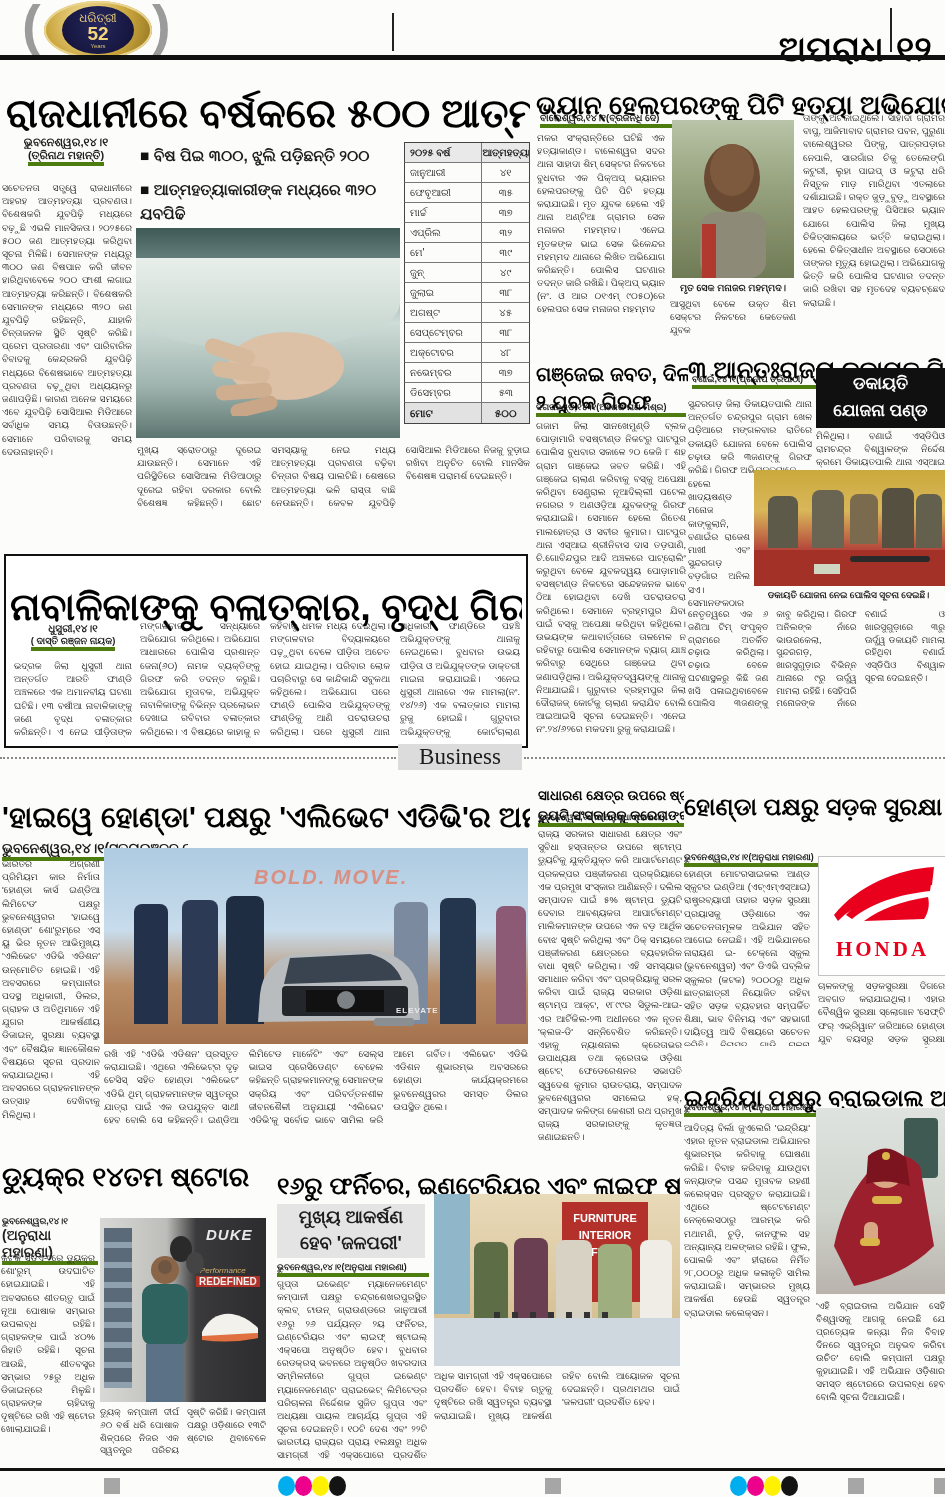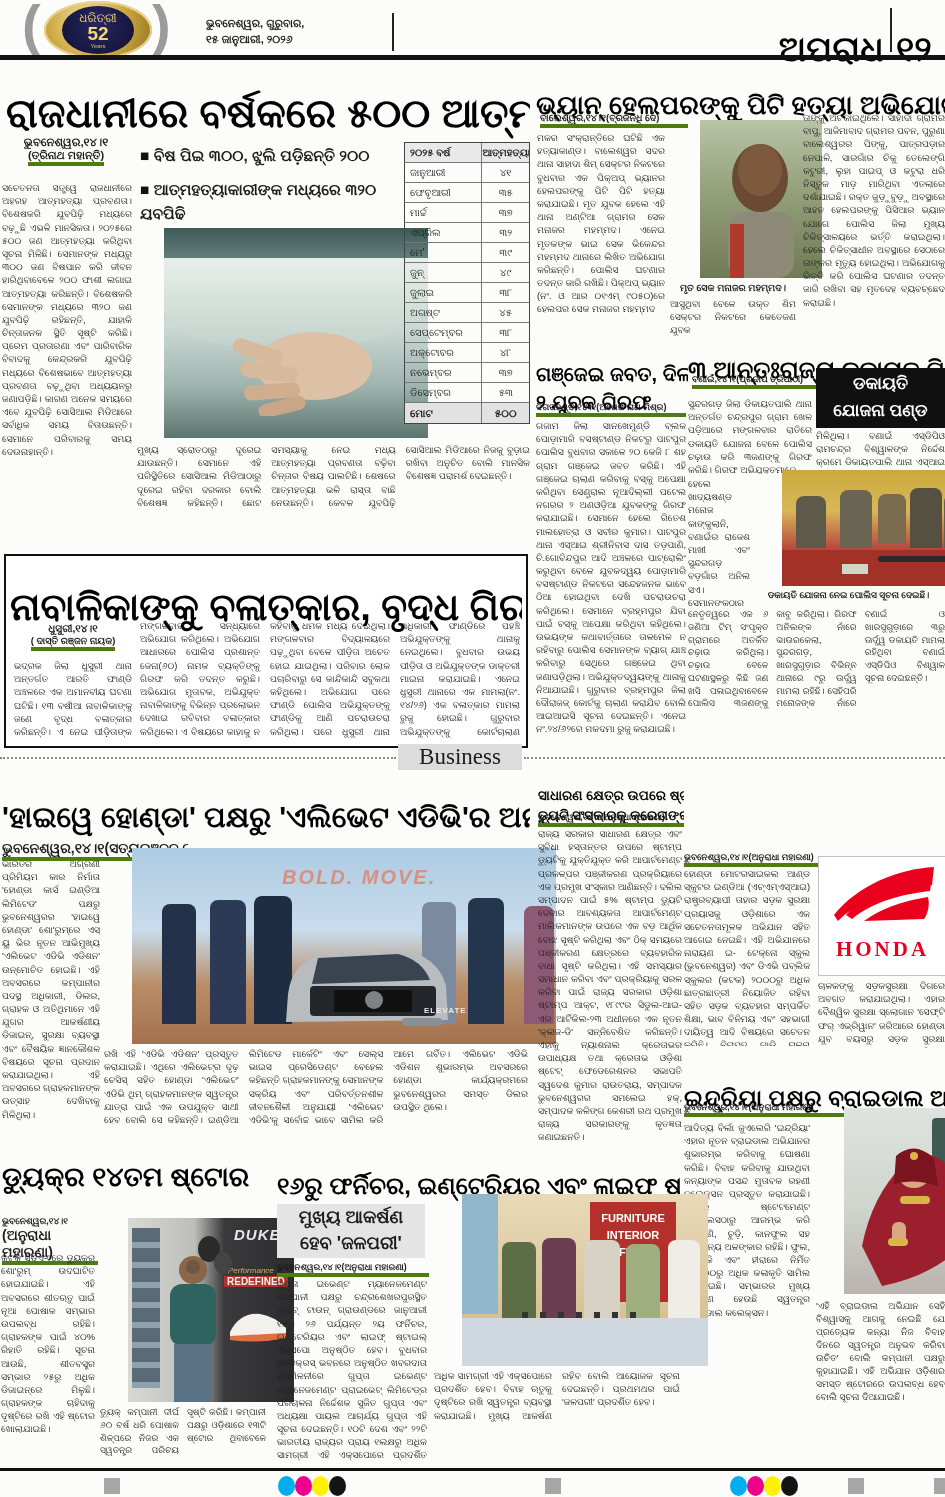--- a/index.html
+++ b/index.html
@@ -6,21 +6,21 @@
   #page{position:relative;width:945px;height:1497px;background:#fcfcfa;overflow:hidden;
         font-family:"Liberation Sans","DejaVu Sans",sans-serif;color:#1c1c1c;}
   .abs{position:absolute;}
   .hd{font-weight:bold;color:#000;overflow:hidden;margin-top:20px;}
   .t{font-size:9.3px;line-height:1.42;text-align:justify;overflow:hidden;color:#222;}
   .bl{font-weight:bold;overflow:hidden;}
   .u{border-bottom:4px solid #4d7c0f;}
   .cap{font-weight:bold;text-align:center;overflow:hidden;}
   .rule{background:#111;}
   .dot{border-top:2px dotted #888;height:0;}
-  .photo{overflow:hidden;margin-left:28px;}
+  .photo{overflow:hidden;}
   .tblrow{display:flex;border-left:1.4px solid #444;border-right:1.4px solid #444;border-bottom:1px solid #777;}
   .tblrow>span{display:block;overflow:hidden;white-space:nowrap;}
   .c1{width:72px;padding:4px 0 3px 5px;border-right:1px solid #777;font-size:10px;}
   .c2{width:47px;padding:4px 0 3px 0;text-align:center;font-size:10px;}
   .serif{font-family:"Liberation Serif","DejaVu Serif",serif;}
   .blackbox{background:#101010;color:#fff;text-align:center;font-weight:bold;overflow:hidden;}
   .sq{width:16px;height:16px;background:#a6a6a6;position:absolute;top:2px;}
   .cdot{width:17px;height:20px;border-radius:50%;position:absolute;top:0;}
   .fig{position:absolute;border-radius:8px 8px 0 0;}
 </style>
@@ -32,24 +32,20 @@
   <div class="abs" style="left:0;top:0;width:945px;height:60px;">
     <span class="abs" style="left:22px;top:-8px;font-size:56px;color:#9b9b9b;font-weight:bold;">(</span>
     <div class="abs" style="left:44px;top:1px;width:108px;height:58px;border-radius:50%;background:radial-gradient(circle at 40% 35%, #f7e3a1, #caa53d 55%, #8a6d1e);box-shadow:0 0 0 2px #e9d58f inset;">
       <div class="abs" style="left:18px;top:5px;width:72px;height:48px;border-radius:50%;background:radial-gradient(circle at 50% 35%, #27275e, #101034);text-align:center;">
         <div style="color:#f3d77c;font-size:12px;font-weight:normal;padding-top:5px;overflow:hidden;white-space:nowrap;">ଧରିତ୍ରୀ</div>
         <div style="color:#f3d77c;font-size:19px;font-weight:bold;line-height:18px;">52</div>
         <div style="color:#d8c070;font-size:6px;">Years</div>
       </div>
     </div>
     <span class="abs" style="left:152px;top:-8px;font-size:56px;color:#9b9b9b;font-weight:bold;">)</span>
-    <div class="abs" style="left:206px;top:15px;width:182px;height:34px;font-size:11px;font-weight:bold;line-height:16px;overflow:hidden;">
-      <div>ଭୁବନେଶ୍ୱର, ଗୁରୁବାର,</div>
-      <div>୧୫ ଜାନୁଆରୀ, ୨୦୨୬</div>
-    </div>
     <div class="abs" style="left:392px;top:13px;width:1.5px;height:38px;background:#222;"></div>
     <div class="abs hd" style="left:752px;top:8px;width:132px;height:42px;font-size:35px;line-height:42px;text-align:right;">ଅପରାଧ</div>
     <div class="abs" style="left:890px;top:8px;width:1.5px;height:44px;background:#222;"></div>
     <div class="abs hd" style="left:896px;top:8px;width:46px;height:42px;font-size:35px;line-height:42px;">୧୨</div>
   </div>
   <div class="abs rule" style="left:0;top:55px;width:945px;height:5px;"></div>
 
   <div class="abs hd" style="left:6px;top:64px;width:524px;height:60px;font-size:40px;line-height:58px;white-space:nowrap;">ରାଜଧାନୀରେ ବର୍ଷକରେ ୫୦୦ ଆତ୍ମହତ୍ୟା</div>
   <div class="abs" style="left:0;top:136px;width:132px;text-align:center;overflow:hidden;">
     <div class="bl" style="font-size:11.5px;">ଭୁବନେଶ୍ୱର,୧୪।୧</div>
@@ -215,20 +211,21 @@
   <div class="abs t" style="left:104px;top:1048px;width:424px;height:92px;column-count:3;column-gap:10px;">ରଖି ଏହି 'ଏଡିଭି ଏଡିଶନ' ପ୍ରସ୍ତୁତ କରାଯାଇଛି। ଏଥିରେ ଏଲିଭେଟ୍‌ର ଦୃଢ଼ ଚେସିସ୍ ସହିତ ହୋଣ୍ଡା 'ଏଲିଭେଟ' ଏଡିଭି ଥିମ୍ ଗ୍ରାହକମାନଙ୍କ ସ୍ୱତନ୍ତ୍ର ଯାତ୍ରା ପାଇଁ ଏକ ଉପଯୁକ୍ତ ସାଥୀ ହେବ ବୋଲି ସେ କହିଛନ୍ତି। ଇଣ୍ଡିଆ ଲିମିଟେଡ ମାର୍କେଟିଂ ଏବଂ ସେଲ୍ସ ଭାଇସ ପ୍ରେସିଡେଣ୍ଟ ବେହେଲ କହିଛନ୍ତି ଗ୍ରାହକମାନଙ୍କୁ ସେମାନଙ୍କ ସକ୍ରିୟ ଏବଂ ପରିବର୍ତ୍ତନଶୀଳ ଜୀବନଶୈଳୀ ଅନୁଯାୟୀ 'ଏଲିଭେଟ ଏଡିଭି'କୁ ସର୍ବୋଚ୍ଚ ଭାବେ ସାମିଲ କରି ଆମେ ଗର୍ବିତ। ଏଲିଭେଟ ଏଡିଭି ଏଡିଶନ ଶୁଭାରମ୍ଭ ଅବସରରେ ହୋଣ୍ଡା କାର୍ଯ୍ୟକ୍ରମରେ ଭୁବନେଶ୍ୱରର ସମସ୍ତ ଡିଲର ଉପସ୍ଥିତ ଥିଲେ।</div>
 
   <div class="abs hd" style="left:538px;top:766px;width:146px;height:44px;font-size:13.5px;line-height:20px;">
     <div style="white-space:nowrap;overflow:hidden;">ସାଧାରଣ କ୍ଷେତ୍ର ଉପରେ ଷ୍ଟାମ୍ପ</div>
     <div style="white-space:nowrap;overflow:hidden;">ଡ୍ୟୁଟି ସଂସ୍କାରକୁ କ୍ରେତାଙ୍କର ସ୍ୱାଗତ</div>
   </div>
   <div class="abs bl u" style="left:538px;top:812px;width:146px;font-size:8.6px;white-space:nowrap;">ଭୁବନେଶ୍ୱର,୧୪।୧(ଅନୁରାଧା ମହାରଣା)</div>
   <div class="abs t" style="left:538px;top:828px;width:144px;height:312px;">ରାଜ୍ୟ ସରକାର ସାଧାରଣ କ୍ଷେତ୍ର ଏବଂ ସୁବିଧା ହସ୍ତାନ୍ତର ଉପରେ ଷ୍ଟାମ୍ପ ଡ୍ୟୁଟିକୁ ଯୁକ୍ତିଯୁକ୍ତ କରି ଆପାର୍ଟମେଣ୍ଟ ପ୍ରକଳ୍ପର ପଞ୍ଜୀକରଣ ପ୍ରକ୍ରିୟାରେ ଏକ ପ୍ରମୁଖ ସଂସ୍କାର ଆଣିଛନ୍ତି। ଦଲିଲ ସମ୍ପାଦନ ପାଇଁ ୫% ଷ୍ଟାମ୍ପ ଡ୍ୟୁଟି ଦେବାର ଆବଶ୍ୟକତା ଆପାର୍ଟମେଣ୍ଟ ମାଲିକମାନଙ୍କ ଉପରେ ଏକ ବଡ଼ ଆର୍ଥିକ ବୋଝ ସୃଷ୍ଟି କରିଥିଲା ଏବଂ ଠିକ୍ ସମୟରେ ପଞ୍ଜୀକରଣ କ୍ଷେତ୍ରରେ ବ୍ୟବହାରିକ ବାଧା ସୃଷ୍ଟି କରିଥିଲା। ଏହି ସମସ୍ୟାର ସମାଧାନ କରିବା ଏବଂ ପ୍ରକ୍ରିୟାକୁ ସରଳ କରିବା ପାଇଁ ରାଜ୍ୟ ସରକାର ଓଡ଼ିଶା ଷ୍ଟାମ୍ପ ଆକ୍ଟ, ୧୮୯୯ର ସିଡୁଲ-ଆଇ-ଏର ଆର୍ଟିକିଲ-୨୩ ଅଧୀନରେ ଏକ ନୂତନ 'କ୍ଲଜ-ଡି' ସନ୍ନିବେଶିତ କରିଛନ୍ତି। ଏହାକୁ ନ୍ୟାଶନାଲ କ୍ରେତାଭର ଉପାଧ୍ୟକ୍ଷ ତଥା କ୍ରେତାଭ ଓଡ଼ିଶା ଷ୍ଟେଟ୍ ଫେଡେରେଶନର ସଭାପତି ସ୍ୱଦେଶ କୁମାର ରାଉତରାୟ, ସମ୍ପାଦକ ଭୁବନେଶ୍ୱରର ସମଲେଇ ହକ୍, ସମ୍ପାଦକ କଳିଙ୍ଗ କେଶରୀ ରଥ ପ୍ରମୁଖ ରାଜ୍ୟ ସରକାରଙ୍କୁ କୃତଜ୍ଞତା ଜଣାଇଛନ୍ତି।</div>
 
   <div class="abs hd" style="left:684px;top:768px;width:261px;height:76px;font-size:24px;line-height:38px;">
+    <div style="white-space:nowrap;overflow:hidden;">ହୋଣ୍ଡା ପକ୍ଷରୁ ସଡ଼କ ସୁରକ୍ଷା</div>
   </div>
   <div class="abs bl u" style="left:684px;top:852px;width:156px;font-size:8.8px;white-space:nowrap;">ଭୁବନେଶ୍ୱର,୧୪।୧(ଅନୁରାଧା ମହାରଣା)</div>
   <div class="abs t" style="left:684px;top:868px;width:126px;height:178px;">ହୋଣ୍ଡା ମୋଟରସାଇକଲ ଆଣ୍ଡ ସ୍କୁଟର ଇଣ୍ଡିଆ (ଏଚ୍‌ଏମ୍‌ଏସ୍‌ଆଇ) ରାଷ୍ଟ୍ରବ୍ୟାପୀ ତାହାର ସଡ଼କ ସୁରକ୍ଷା ପ୍ରୟାସକୁ ଓଡ଼ିଶାରେ ଏକ ସଚେତନତାମୂଳକ ଅଭିଯାନ ସହିତ ଆଗେଇ ନେଇଛି। ଏହି ଅଭିଯାନରେ ନାରାୟଣ ଇ- ଟେକ୍ନୋ ସ୍କୁଲ (ଭୁବନେଶ୍ୱର) ଏବଂ ଡିଏଭି ପବ୍ଲିକ ସ୍କୁଲର (କଟକ) ୨୦୦୦ରୁ ଅଧିକ ଛାତ୍ରଛାତ୍ରୀ ନିୟୋଜିତ ରହିବା ସହିତ ସଡ଼କ ବ୍ୟବହାର ସମ୍ପର୍କିତ ଶିକ୍ଷା, ଭାବ ବିନିମୟ ଏବଂ ସହଭାଗୀ ଦାୟିତ୍ୱ ଆଦି ବିଷୟରେ ସଚେତନ କରିଛି। ନିରାପଦ ଗାଡ଼ି ଚାଳନା ସମ୍ପର୍କିତ ଲିଖିତ</div>
   <div class="abs" style="left:818px;top:856px;width:127px;height:118px;border:1px solid #c3c3c3;background:#fff;text-align:center;">
     <svg width="110" height="70" viewBox="0 0 110 70" style="margin-top:6px;">
       <path d="M106,4 C70,6 30,22 6,52 L10,58 C28,40 52,30 104,22 Z" fill="#e8001c"></path>
       <path d="M104,14 C66,18 38,30 18,52 L24,56 C44,40 68,32 102,28 Z" fill="#e8001c"></path>
       <path d="M100,34 C74,38 52,46 36,58 L96,56 C100,50 102,42 100,34 Z" fill="#e8001c"></path>
     </svg>
     <div class="serif" style="color:#e8001c;font-weight:bold;font-size:21px;letter-spacing:3px;line-height:24px;overflow:hidden;">HONDA</div>

